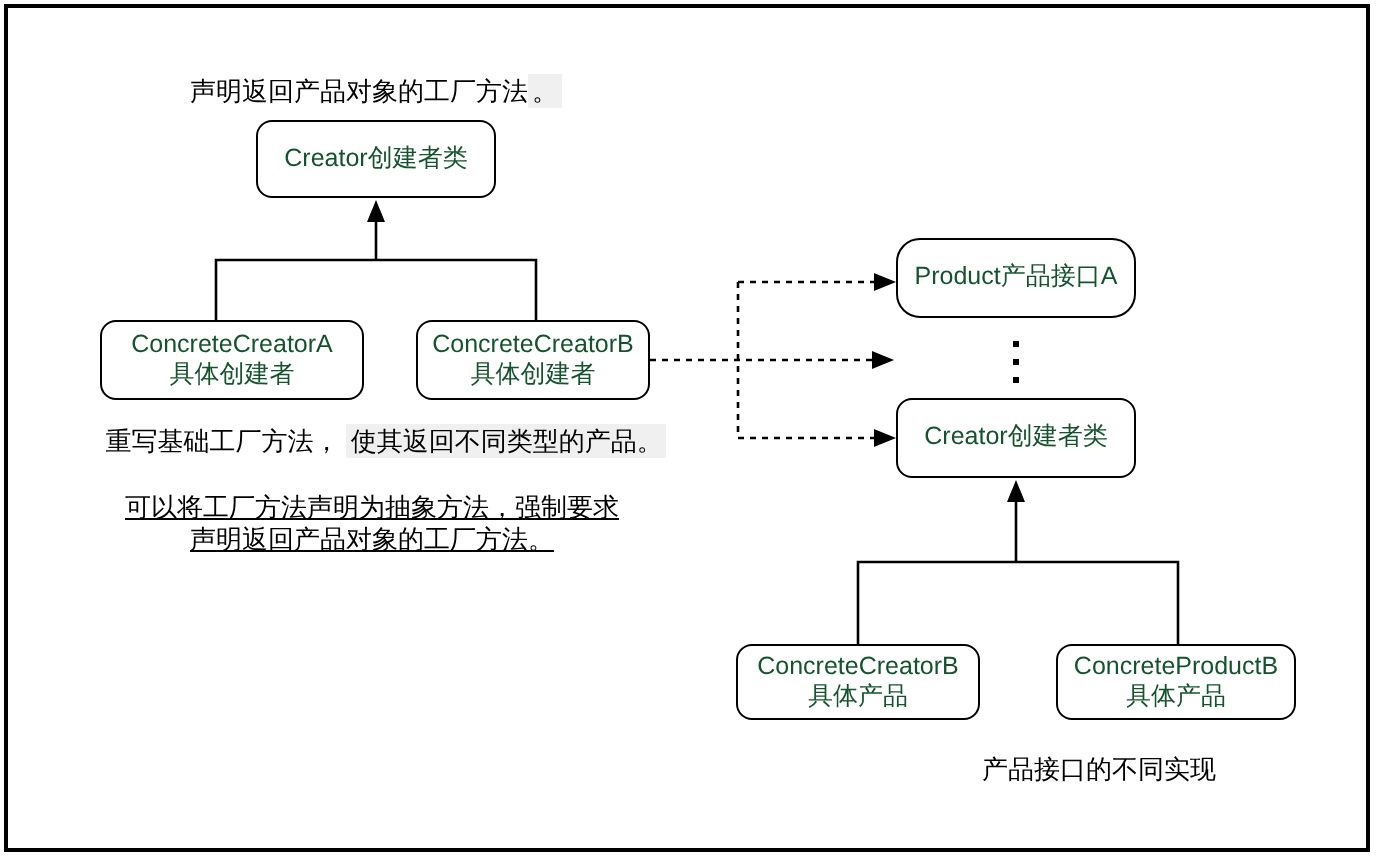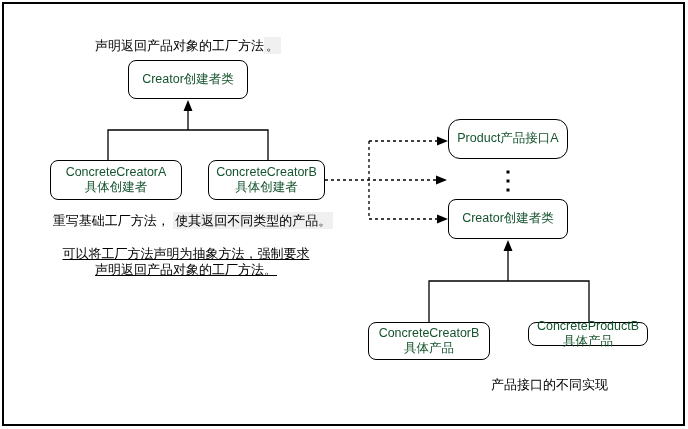--- a/index.html
+++ b/index.html
@@ -51,21 +51,21 @@
   }
   .note-multiline { white-space: normal; text-decoration: underline; }
   .hl { background: #f0f0f0; padding: 1px 2px; }
   
   .n-creator        { left: 128px; top:  60px; width: 120px; height: 39px; }
   .n-cc-a           { left:  50px; top: 160px; width: 132px; height: 40px; }
   .n-cc-b           { left: 208px; top: 160px; width: 117px; height: 40px; }
   .n-product-a      { left: 448px; top: 119px; width: 120px; height: 40px; border-radius: 12px; }
   .n-product-c      { left: 448px; top: 199px; width: 120px; height: 40px; }
   .n-cp-a           { left: 368px; top: 322px; width: 122px; height: 38px; }
-  .n-cp-b           { left: 528px; top: 322px; width: 120px; height: 24px; }
+  .n-cp-b           { left: 528px; top: 322px; width: 120px; height: 38px; }
   
   .t-top            { left:  88px; top:  38px; width: 200px; }
   .t-override       { left:  28px; top: 213px; width: 330px; }
   .t-abstract       { left:  21px; top: 246px; width: 330px; }
   .t-bottom         { left: 408px; top: 377px; width: 200px; text-align: right; }
 </style>
 </head>
 <body>
 
 <div class="canvas">

